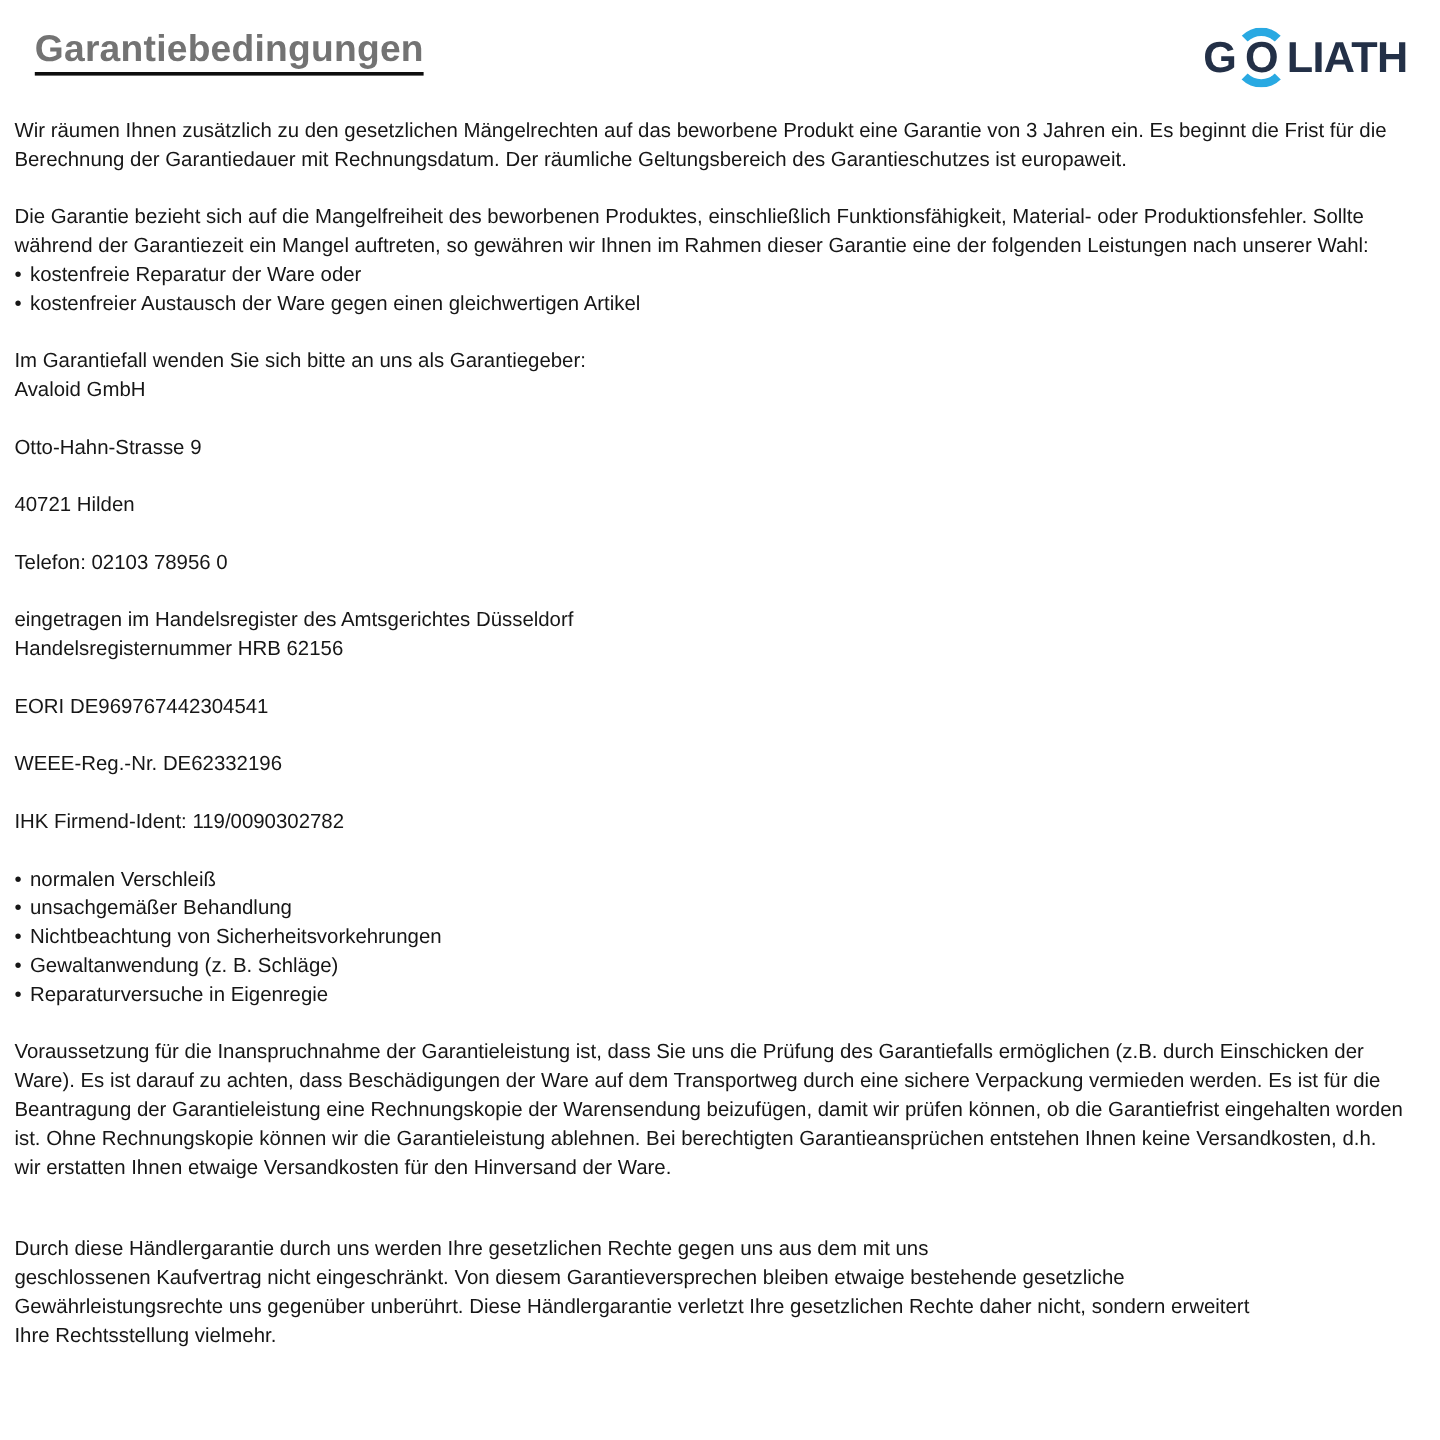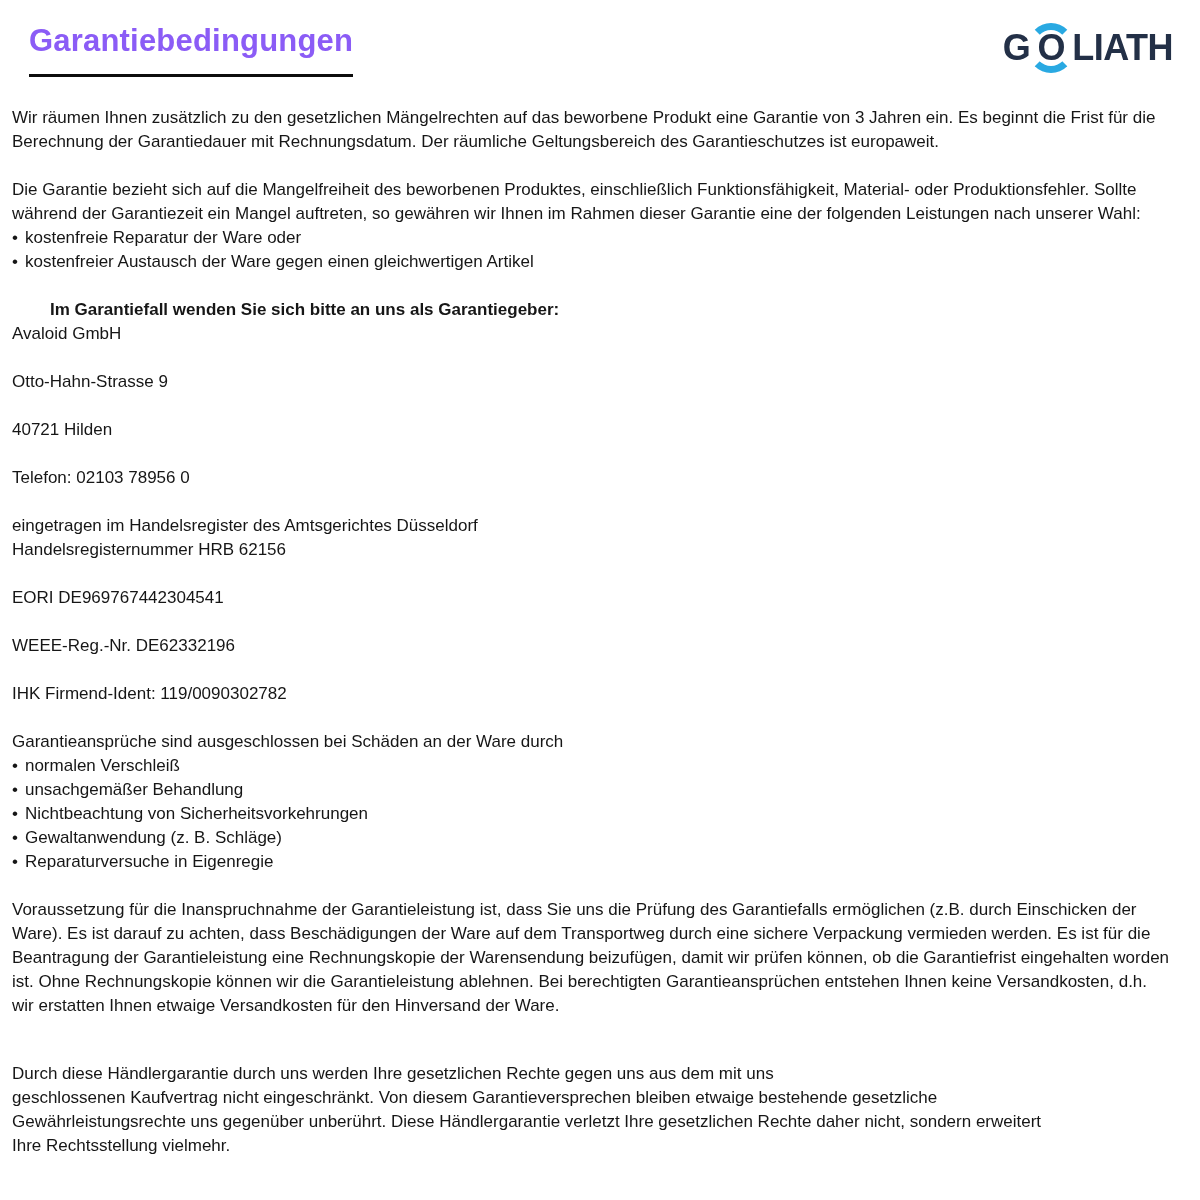--- a/index.html
+++ b/index.html
@@ -19,24 +19,24 @@
   .header {
     display: flex;
     justify-content: space-between;
     align-items: flex-start;
     padding: 22px 25px 0 29px;
   }
   .page-title {
     font-size: 31px;
     line-height: 38px;
     font-weight: bold;
-    color: #8b5cf6;
+    color: #737373;
     display: inline-block;
     border-bottom: 3px solid #0d0d0d;
-    padding-bottom: 14px;
+    padding-bottom: 0;
     letter-spacing: 0.2px;
   }
 
   
   .logo {
     display: flex;
     align-items: center;
     font-weight: bold;
     font-size: 36px;
     line-height: 40px;
@@ -66,21 +66,21 @@
     pointer-events: none;
   }
   .logo-arc-top   { border-top-color: #29a9e2; top: -5px; }
   .logo-arc-bottom{ border-bottom-color: #29a9e2; bottom: -5px; }
 
   
   .content { padding: 0 28px 0 12px; }
   .block { margin-top: 24px; }
   .block-first { margin-top: 29px; }
   .line { min-height: 24px; }
-  .bold { font-weight: bold; margin-left: 38px; }
+  .bold { font-weight: normal; }
   .prewrap { white-space: pre-line; margin-top: 44px; }
 
   .bullet-line { display: flex; min-height: 24px; }
   .bullet-marker { margin-right: 7px; }
 </style>
 </head>
 <body>
 
 <div class="page">
 
@@ -132,21 +132,20 @@
       <div class="line">Handelsregisternummer HRB 62156</div>
     </div>
 
     <div class="block line">EORI DE969767442304541</div>
 
     <div class="block line">WEEE-Reg.-Nr. DE62332196</div>
 
     <div class="block line">IHK Firmend-Ident: 119/0090302782</div>
 
     <div class="block">
-      <div class="line">Garantieansprüche sind ausgeschlossen bei Schäden an der Ware durch</div>
       <div class="bullet-line">
         <span class="bullet-marker">•</span>
         <span>normalen Verschleiß</span>
       </div>
       <div class="bullet-line">
         <span class="bullet-marker">•</span>
         <span>unsachgemäßer Behandlung</span>
       </div>
       <div class="bullet-line">
         <span class="bullet-marker">•</span>

